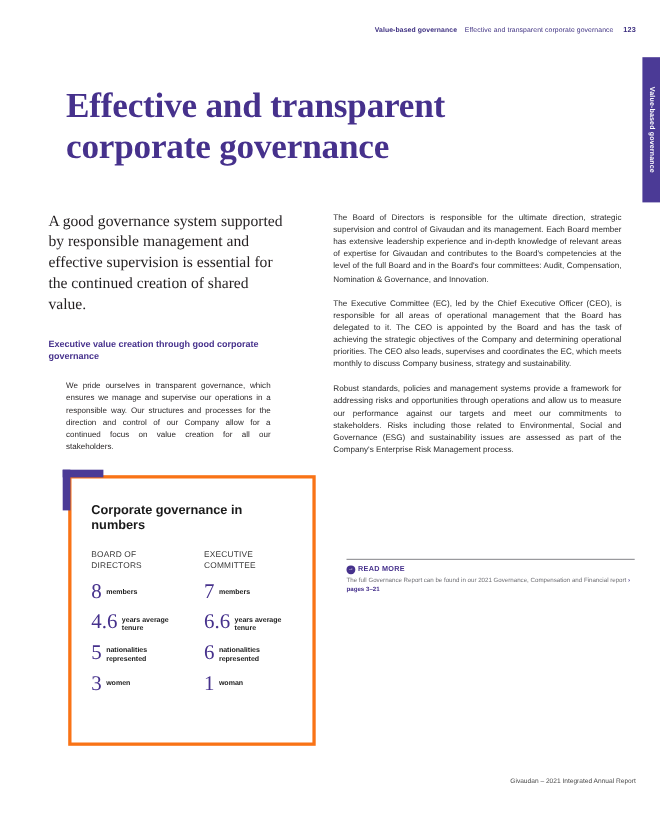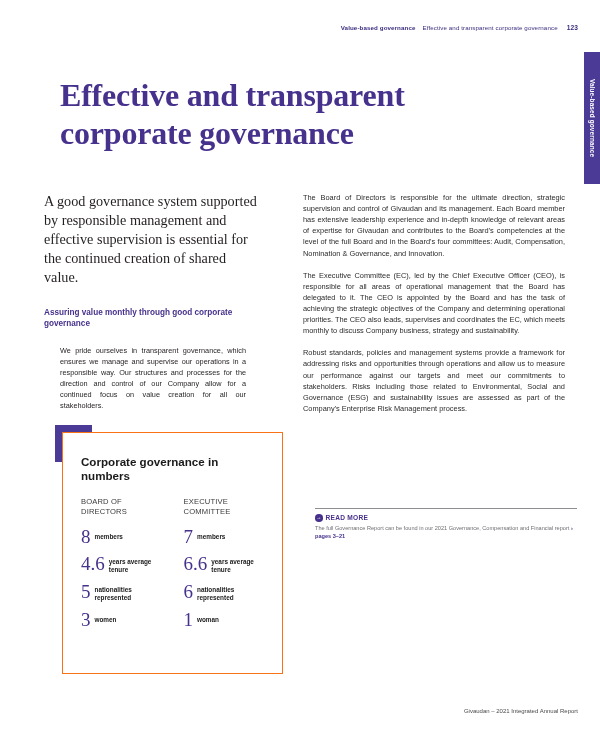--- a/index.html
+++ b/index.html
@@ -83,21 +83,21 @@
     font-size:5.4px;line-height:7.5px;text-align:center;font-weight:bold;
   }
   .rm-label{font-size:6.6px;font-weight:bold;color:#46318c;letter-spacing:.25px;}
   .rm-text{font-size:5.6px;line-height:1.5;color:#6f6f74;}
   .rm-text b{color:#46318c;}
 
   
   .numbox{
     position:absolute;left:62px;top:432px;
     width:219px;height:240px;
-    border:1px solid #f97316;
+    border:3px solid #f97316;
     background:#fff;
   }
   .numbox .corner{
     position:absolute;left:-8px;top:-8px;
     width:30px;height:30px;
     border-left:7px solid #4b3a96;
     border-top:7px solid #4b3a96;
   }
   .numbox-inner{padding:22px 16px 0 18px;}
   .nb-title{
@@ -141,21 +141,21 @@
   </div>
 
   <div class="sidetab">
     <span>Value-based governance</span>
   </div>
 
   <h1 class="title">Effective and transparent corporate governance</h1>
 
   <div class="col-left">
     <p class="lead">A good governance system supported by responsible management and effective supervision is essential for the continued creation of shared value.</p>
-    <h2 class="subhead">Assuring value monthly through good corporate governance</h2>
+    <h2 class="subhead">Executive value creation through good corporate governance</h2>
     <p class="body-sm">We pride ourselves in transparent governance, which ensures we manage and supervise our operations in a responsible way. Our structures and processes for the direction and control of our Company allow for a continued focus on value creation for all our stakeholders.</p>
   </div>
 
   <div class="col-right">
     <p class="body-p">The Board of Directors is responsible for the ultimate direction, strategic supervision and control of Givaudan and its management. Each Board member has extensive leadership experience and in-depth knowledge of relevant areas of expertise for Givaudan and contributes to the Board's competencies at the level of the full Board and in the Board's four committees: Audit, Compensation, Nomination &amp; Governance, and Innovation.</p>
     <p class="body-p">The Executive Committee (EC), led by the Chief Executive Officer (CEO), is responsible for all areas of operational management that the Board has delegated to it. The CEO is appointed by the Board and has the task of achieving the strategic objectives of the Company and determining operational priorities. The CEO also leads, supervises and coordinates the EC, which meets monthly to discuss Company business, strategy and sustainability.</p>
     <p class="body-p">Robust standards, policies and management systems provide a framework for addressing risks and opportunities through operations and allow us to measure our performance against our targets and meet our commitments to stakeholders. Risks including those related to Environmental, Social and Governance (ESG) and sustainability issues are assessed as part of the Company's Enterprise Risk Management process.</p>
   </div>
 
   <div class="readmore">

